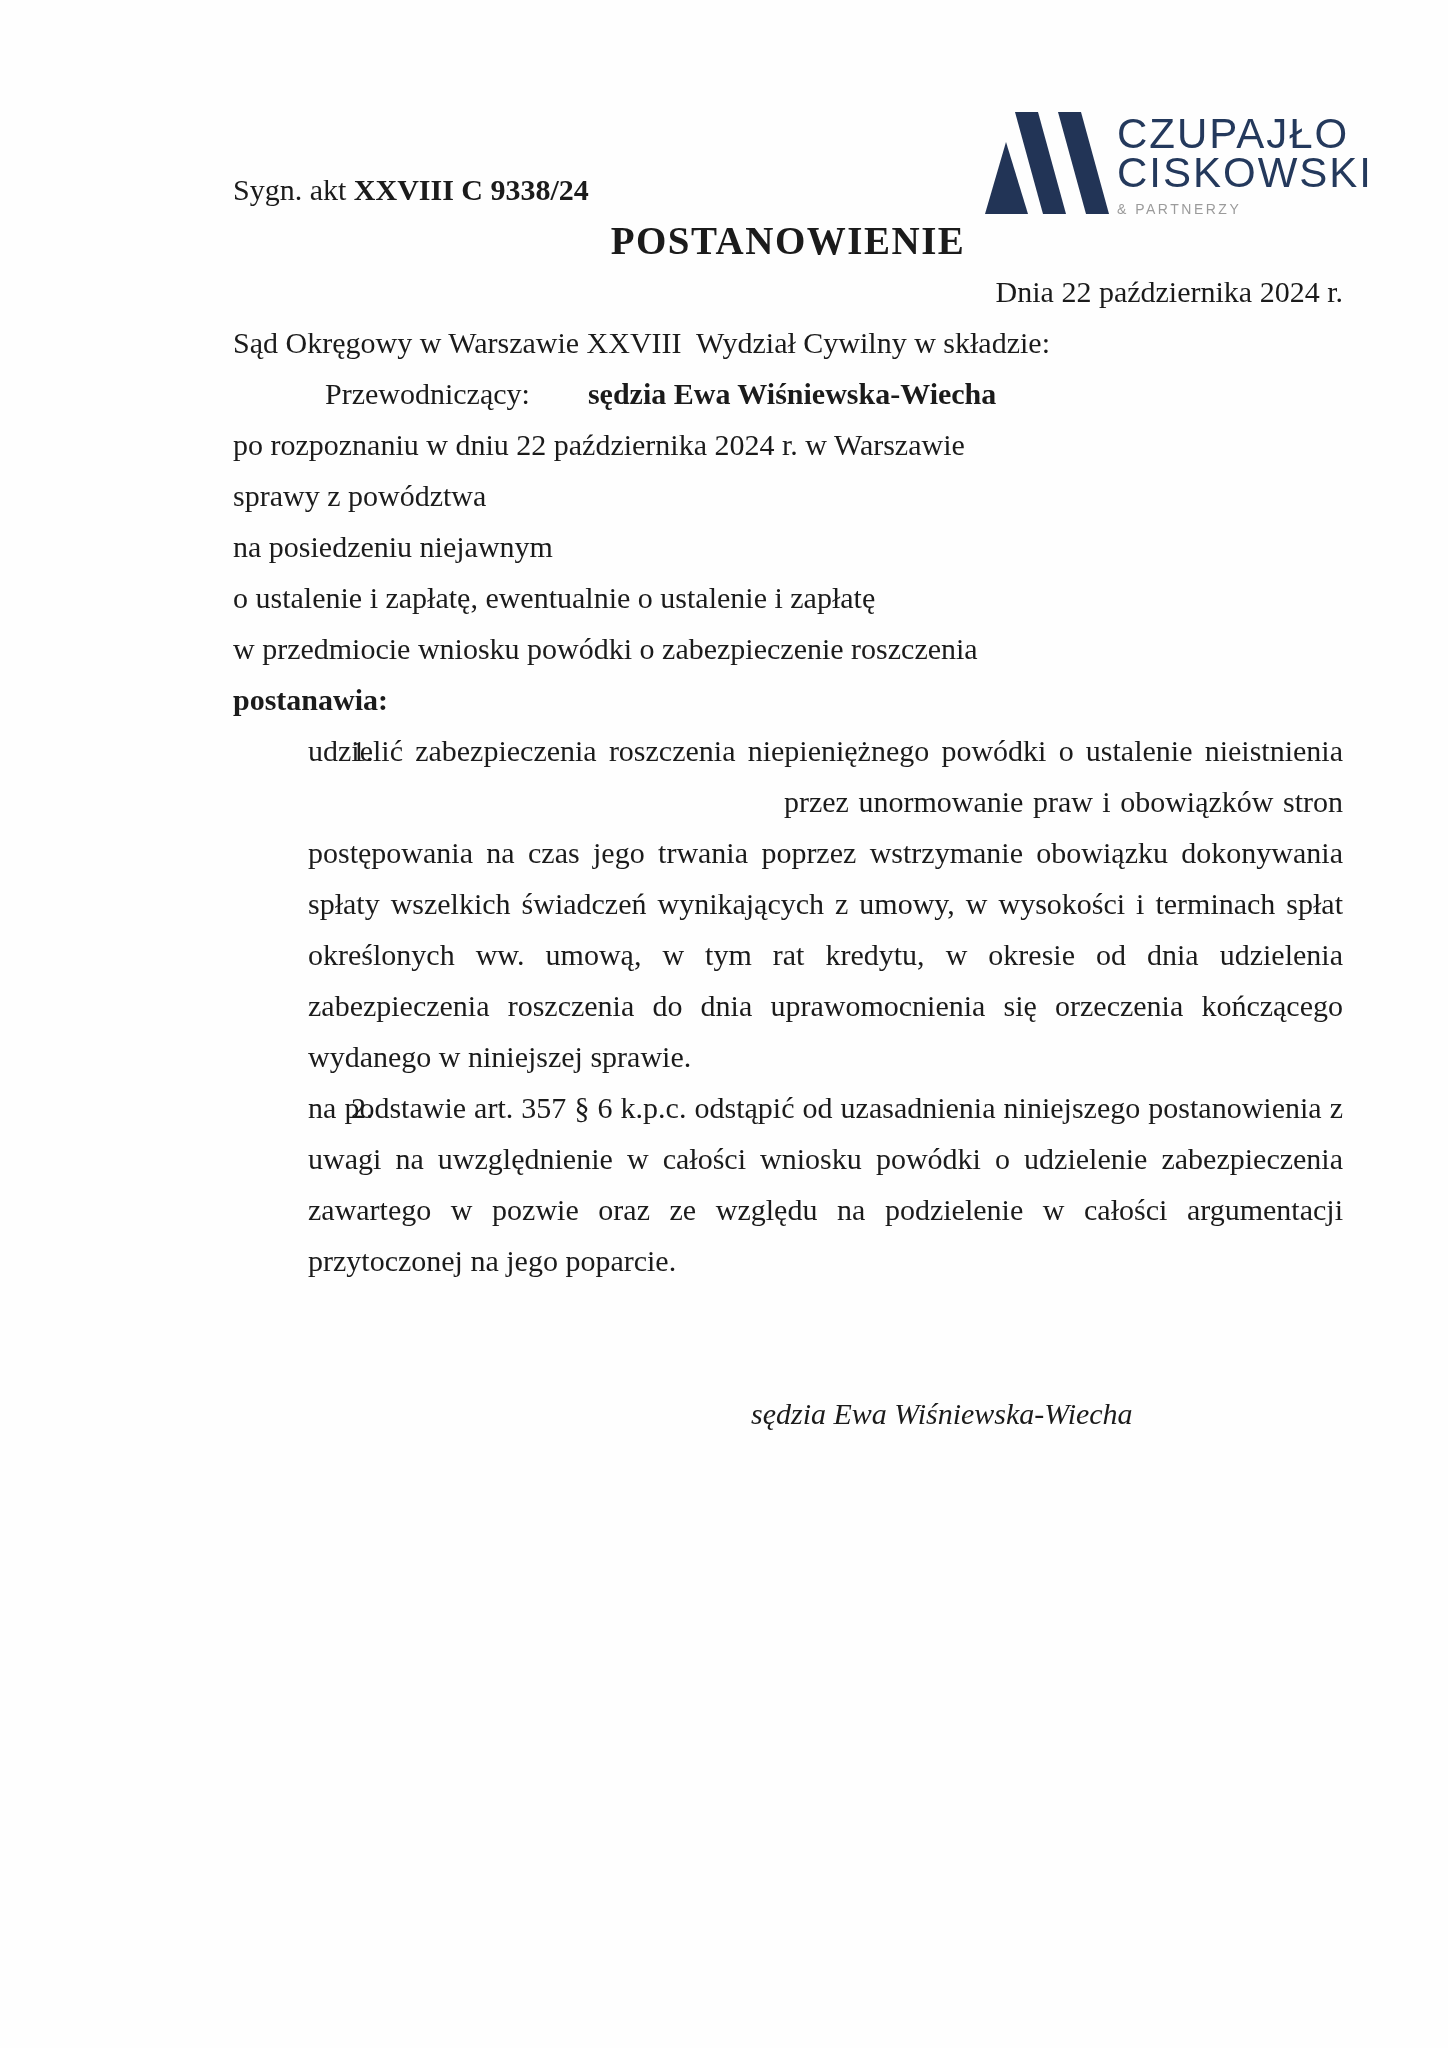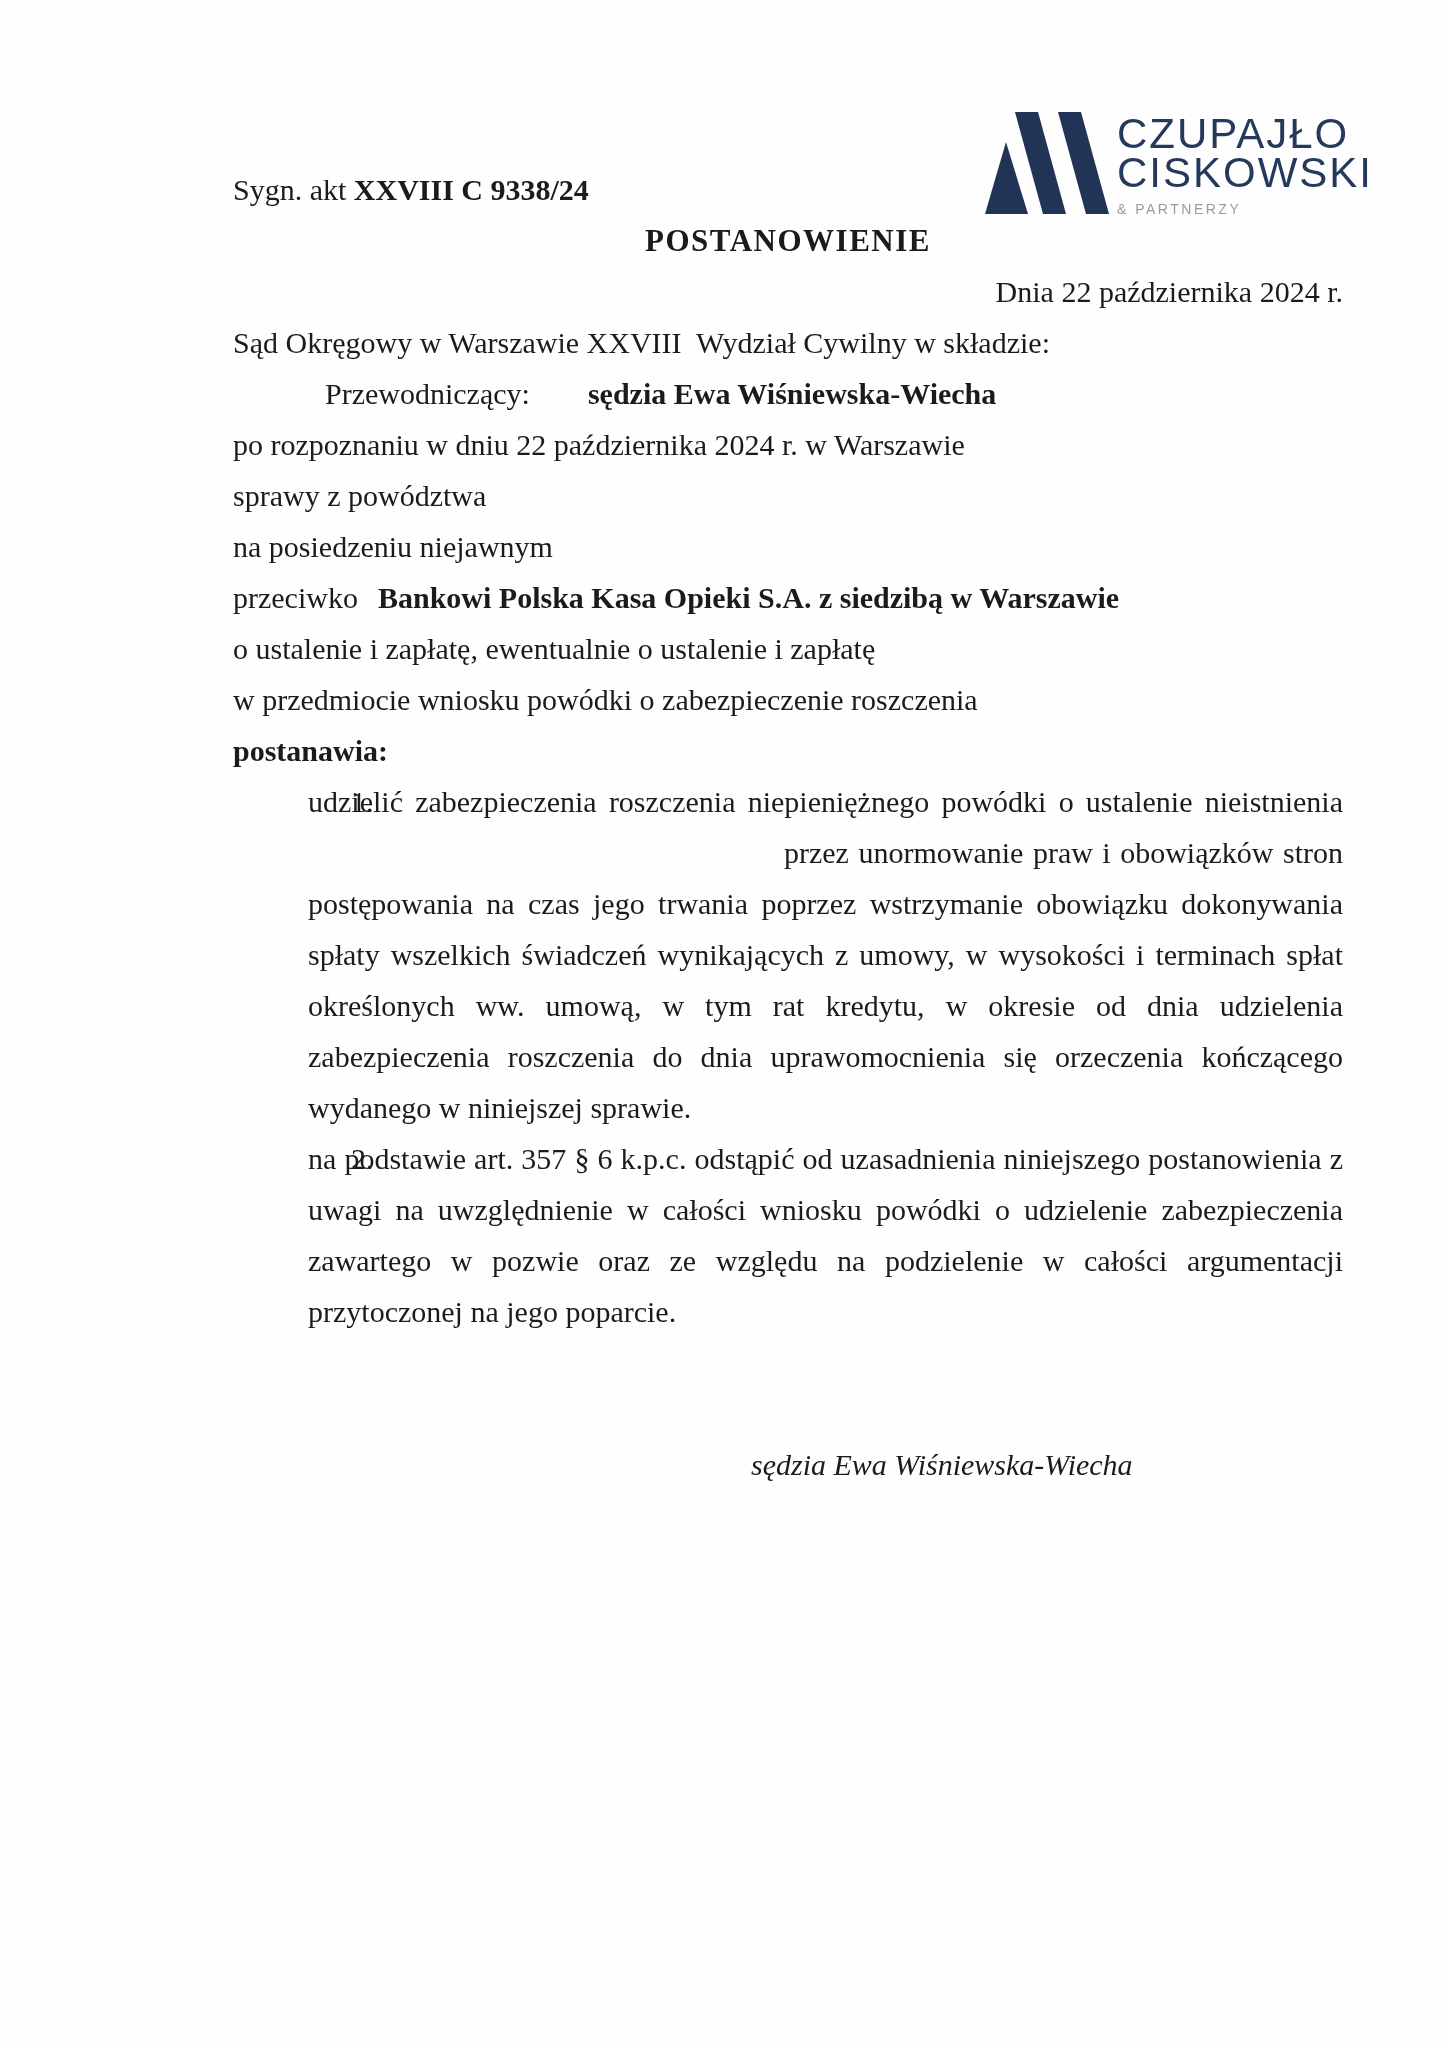--- a/index.html
+++ b/index.html
@@ -43,21 +43,21 @@
     height: 51px; line-height: 51px;
     white-space: pre-wrap;
     position: relative;
   }
   .bold { font-weight: bold; }
   .italic { }
 
   .sygn-line .bold { }
   .title-line {
     text-align: center; font-weight: bold;
-    font-size: 31px; letter-spacing: 1.5px;
+    font-size: 39px; letter-spacing: 1.5px;
   }
   .date-line { text-align: right; }
   .presiding-label { display: inline-block; padding-left: 92px; }
   .presiding-judge { font-weight: bold; margin-left: 58px; }
   .defendant { font-weight: bold; margin-left: 20px; }
 
   
   .item-num {
     position: absolute; left: 43px; top: 0;
   }
@@ -104,21 +104,20 @@
     <div class="line date-line">Dnia 22 października 2024 r.</div>
 
     <div class="line">Sąd Okręgowy w Warszawie XXVIII  Wydział Cywilny w składzie:</div>
 
     <div class="line"><span class="presiding-label">Przewodniczący:</span><span class="presiding-judge">sędzia Ewa Wiśniewska-Wiecha</span></div>
 
     <div class="line">po rozpoznaniu w dniu 22 października 2024 r. w Warszawie</div>
     <div class="line">sprawy z powództwa</div>
     <div class="line">na posiedzeniu niejawnym</div>
 
-    <div class="line"><span>przeciwko</span><span class="defendant">Bankowi Polska Kasa Opieki S.A. z siedzibą w Warszawie</span></div>
 
     <div class="line">o ustalenie i zapłatę, ewentualnie o ustalenie i zapłatę</div>
     <div class="line italic">w przedmiocie wniosku powódki o zabezpieczenie roszczenia</div>
     <div class="line bold">postanawia:</div>
 
     <div>
       <div class="item-line jl"><span class="item-num">1.</span><span>udzielić zabezpieczenia roszczenia niepieniężnego powódki o ustalenie nieistnienia</span></div>
       <div class="item-line jl jl-indent">przez unormowanie praw i obowiązków stron</div>
       <div class="item-line jl">postępowania na czas jego trwania poprzez wstrzymanie obowiązku dokonywania</div>
       <div class="item-line jl">spłaty wszelkich świadczeń wynikających z umowy, w wysokości i terminach spłat</div>

